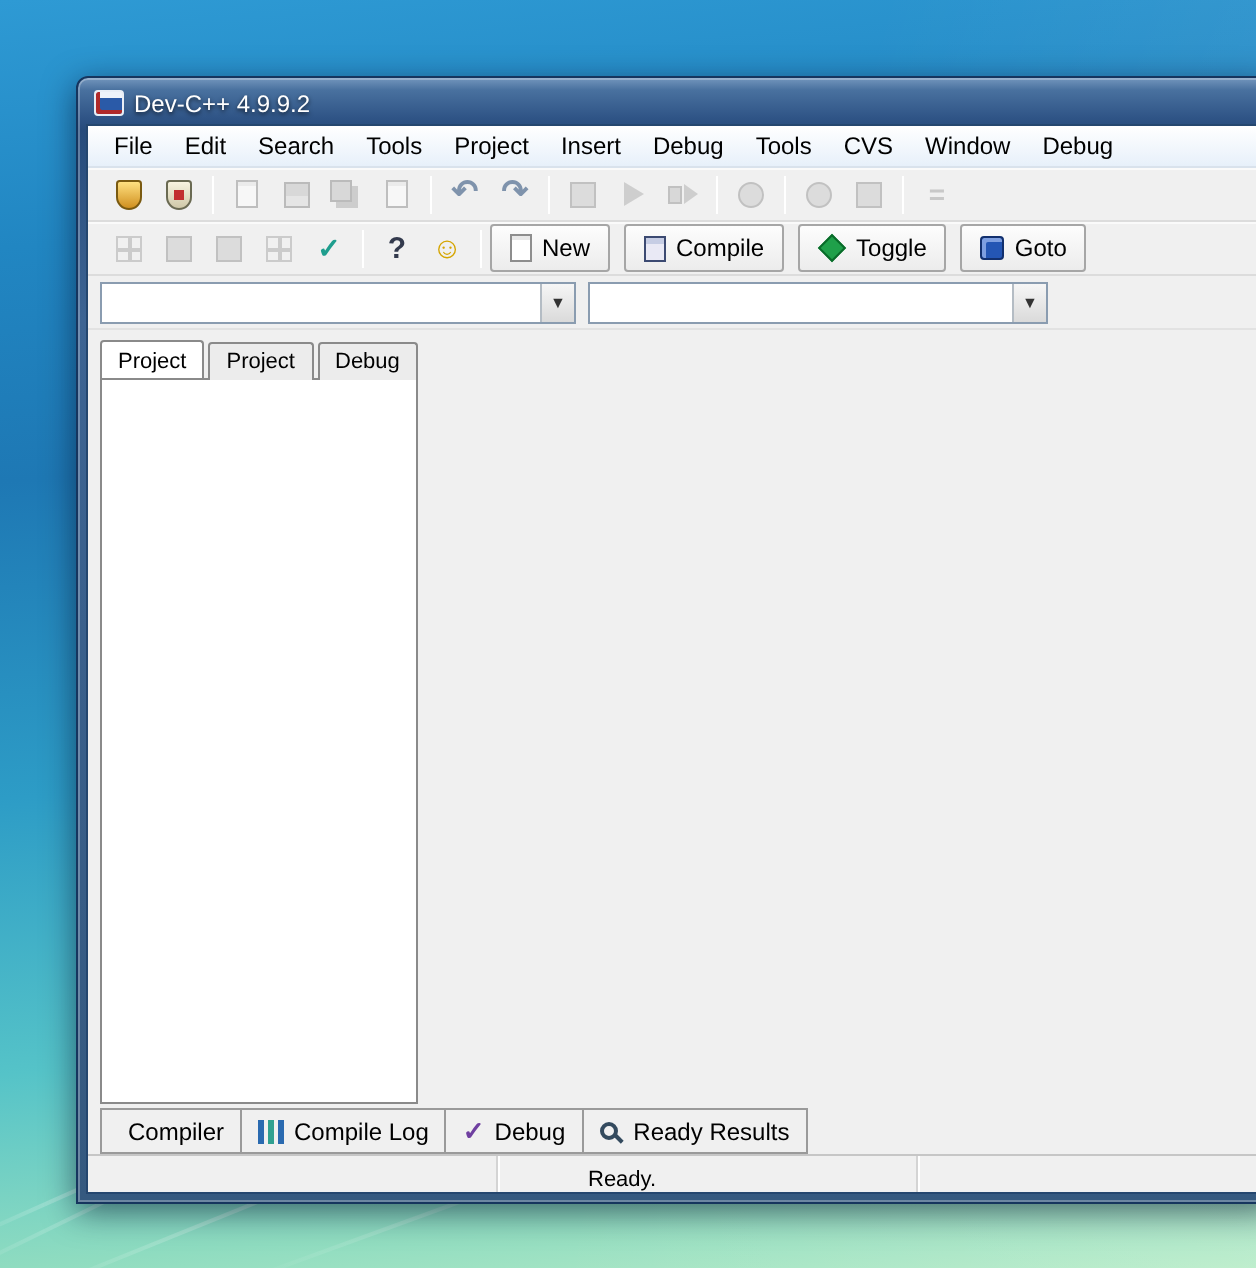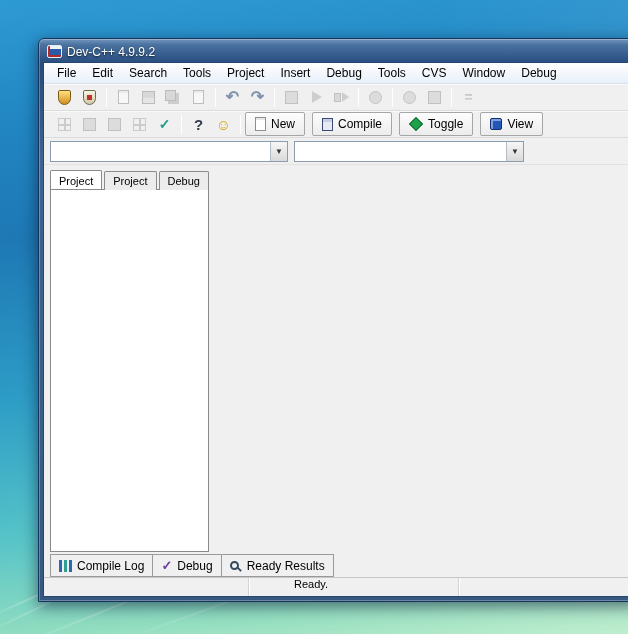--- a/index.html
+++ b/index.html
@@ -103,21 +103,21 @@
     border:1px solid #9a9a9a; border-left:none; background:#f0f0f0; }
   .btab:first-child { border-left:1px solid #9a9a9a; }
   .res { width:10px; height:10px; background:#c03030; border:1px solid #7a1a1a; box-shadow:3px 3px 0 #2a8a3a; margin:-3px 3px 0 0; }
   .bars { width:13px; height:12px;
     background:linear-gradient(to right, #2a6ab0 0 3px, transparent 3px 5px, #30a090 5px 8px, transparent 8px 10px, #2a6ab0 10px 13px); }
   .mag { width:9px; height:9px; border:2px solid #334a5e; border-radius:50%; position:relative; margin-right:3px; }
   .mag::after { content:""; position:absolute; width:6px; height:2px; background:#334a5e; right:-5px; bottom:-2px; transform:rotate(45deg); }
 
   
   .statusbar { flex:0 0 19px; height:19px; display:flex; align-items:center; background:#f0f0f0; border-top:1px solid #c6c6c6; font-size:11px; color:#000; }
-  .sb { height:100%; border-right:1px solid #d4d4d4; box-shadow:1px 0 0 #ffffff; display:flex; align-items:flex-start; }
+  .sb { height:100%; border-right:1px solid #d4d4d4; box-shadow:1px 0 0 #ffffff; display:flex; align-items:flex-end; }
   .sb1 { width:205px; }
   .sb2 { width:210px; padding-left:45px; }
   .sb3 { flex:1; border-right:none; box-shadow:none; }
 </style>
 </head>
 <body>
 
 <div class="desktop">
   <div class="streak s1"></div>
   <div class="streak s2"></div>
@@ -234,21 +234,21 @@
         <button class="sbtn">
           <span class="ic docd"></span>
           <span>Compile</span>
         </button>
         <button class="sbtn">
           <span class="ic dia"></span>
           <span>Toggle</span>
         </button>
         <button class="sbtn">
           <span class="ic goico"></span>
-          <span>View</span>
+          <span>Goto</span>
         </button>
       </div>
 
       <div class="combobar">
         <div class="combo c1">
           <span class="combo-val"></span>
           <span class="combo-btn">
             <span>▼</span>
           </span>
         </div>
@@ -267,20 +267,24 @@
             <span class="ptab">Project</span>
             <span class="ptab">Debug</span>
           </div>
           <div class="treepanel"></div>
         </div>
         <div class="maincontent"></div>
       </div>
 
       <div class="bottomtabs">
         <span class="btab">
+          <span class="ic gridc"></span>
+          <span>Compiler</span>
+        </span>
+        <span class="btab">
           <span class="ic bars"></span>
           <span>Compile Log</span>
         </span>
         <span class="btab">
           <span class="glyph g-dbg">✓</span>
           <span>Debug</span>
         </span>
         <span class="btab">
           <span class="ic mag"></span>
           <span>Ready Results</span>

